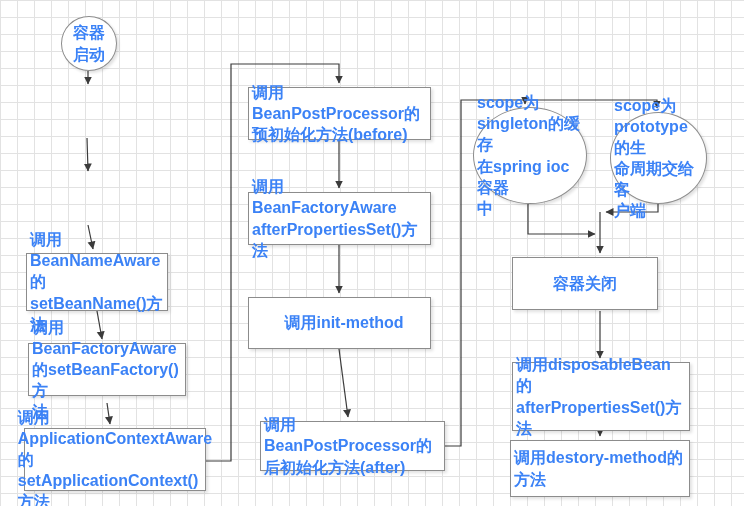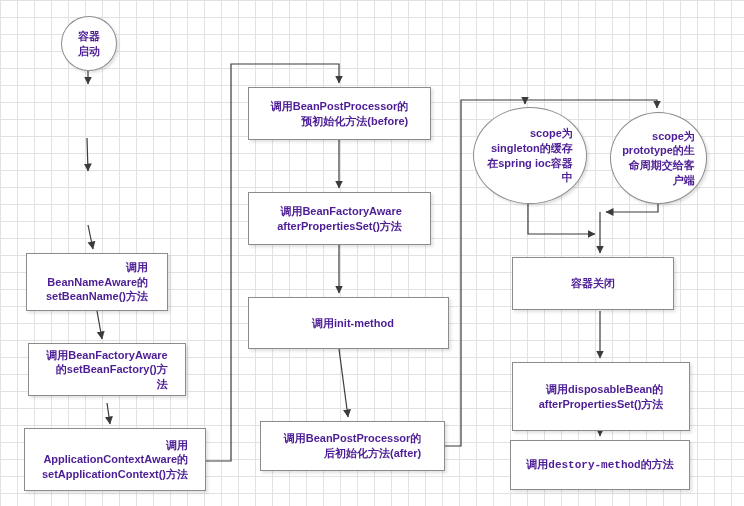--- a/index.html
+++ b/index.html
@@ -25,51 +25,51 @@
   }
 
   .node {
     position: absolute;
     box-sizing: border-box;
     background: #ffffff;
     border: 1px solid #8c8c8c;
     display: flex;
     align-items: center;
     justify-content: center;
-    text-align: right;
-    font-size: 11px;
+    text-align: left;
+    font-size: 16px;
     font-weight: bold;
-    color: #4c1d95;
+    color: #3b82f6;
     line-height: 1.32;
     white-space: pre-line;
     padding: 2px 3px;
     box-shadow: 2px 2px 3px rgba(0,0,0,0.12);
   }
   .ellipse { border-radius: 50%; }
 
   
   #n-start       { left: 61px;  top: 16px;  width: 56px;  height: 55px; }
   #n-inst        { left: 30px;  top: 88px;  width: 114px; height: 50px; }
   #n-props       { left: 30px;  top: 175px; width: 114px; height: 50px; }
   #n-nameaware   { left: 26px;  top: 253px; width: 142px; height: 58px; }
   #n-factaware   { left: 28px;  top: 343px; width: 158px; height: 53px; }
   #n-ctxaware    { left: 24px;  top: 428px; width: 182px; height: 63px; }
 
   
   #n-before      { left: 248px; top: 87px;  width: 183px; height: 53px; }
   #n-initbean    { left: 248px; top: 192px; width: 183px; height: 53px; }
-  #n-initmethod  { left: 248px; top: 297px; width: 201px; height: 52px; padding-left: 12px; }
+  #n-initmethod  { left: 248px; top: 297px; width: 183px; height: 52px; padding-left: 12px; }
   #n-after       { left: 260px; top: 421px; width: 185px; height: 50px; }
 
   
   #n-singleton   { left: 473px; top: 107px; width: 114px; height: 97px; }
   #n-prototype   { left: 610px; top: 112px; width: 97px;  height: 92px; }
-  #n-close       { left: 512px; top: 257px; width: 162px; height: 53px; }
+  #n-close       { left: 512px; top: 257px; width: 146px; height: 53px; }
   #n-disposable  { left: 512px; top: 362px; width: 178px; height: 69px; }
-  #n-destroy     { left: 510px; top: 440px; width: 180px; height: 50px; font-family: Liberation Mono, monospace; }
+  #n-destroy     { left: 510px; top: 440px; width: 180px; height: 57px; }
 </style>
 </head>
 <body>
 
 <div id="canvas">
 
   <svg id="connectors" viewBox="0 0 744 506" xmlns="http://www.w3.org/2000/svg">
     <defs>
       <marker id="arrow" markerWidth="9" markerHeight="9" refX="7.5" refY="4" orient="auto" markerUnits="userSpaceOnUse">
         <path d="M0,0 L8,4 L0,8 z" fill="#3b3b3b"></path>

